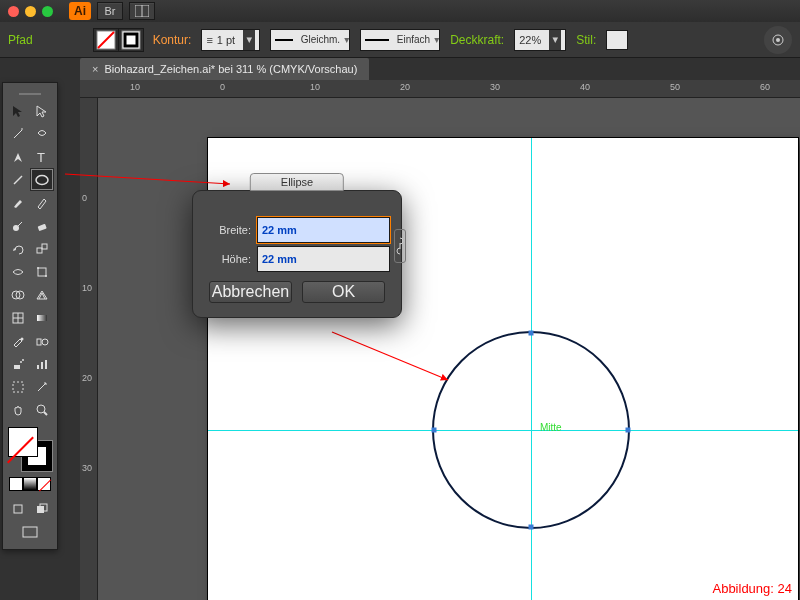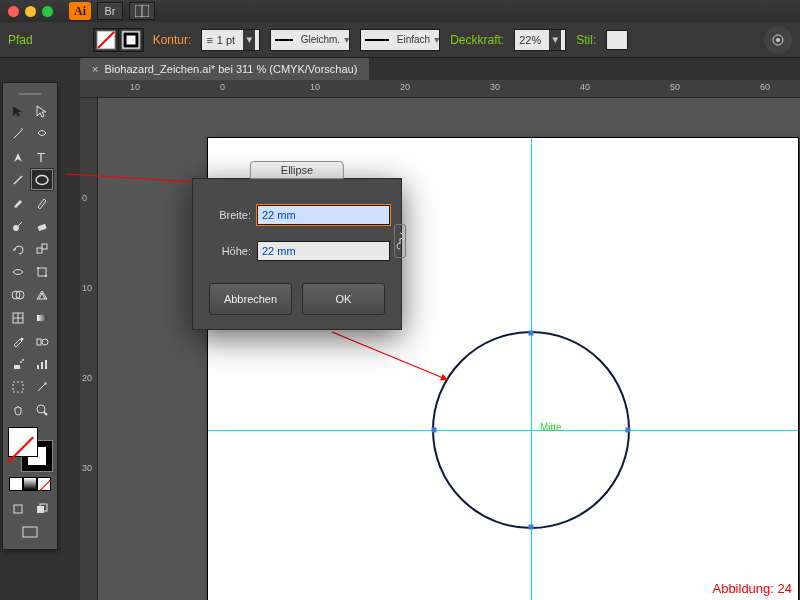--- a/index.html
+++ b/index.html
@@ -2,21 +2,21 @@
 <html><head>
 <meta charset="utf-8">
 <style>
 * { margin: 0; padding: 0; box-sizing: border-box; font-family: "Lucida Grande", "Segoe UI", Arial, sans-serif; }
 body { width: 800px; height: 600px; background: #fff; position: relative; overflow: hidden; font-size: 11px; }
 
 
 .titlebar { height: 22px; background: linear-gradient(#3a3a3a,#2d2d2d); display:flex; align-items:center; padding:0 8px; gap:6px; }
 .dot { width:11px; height:11px; border-radius:50%; }
 .dot.r{background:#ff5f57;} .dot.y{background:#febc2e;} .dot.g{background:#28c840;}
-.ai-badge { margin-left: 10px; width:22px; height:18px; background:#ff7b00; color:#3a1a00; font-weight:bold; display:flex; align-items:center; justify-content:center; border-radius:3px; font-size:12px;font-family:Liberation Serif, serif; }
+.ai-badge { margin-left: 10px; width:22px; height:18px; background:#ff7b00; color:#3a1a00; font-weight:bold; display:flex; align-items:center; justify-content:center; border-radius:3px; font-size:12px; }
 .tb-btn { width:26px; height:18px; background:#3f3f3f; border:1px solid #1a1a1a; display:flex; align-items:center; justify-content:center; color:#ccc; box-shadow: inset 0 1px 0 rgba(255,255,255,0.05); }
 
 
 .controlbar { height:36px; background:#383838; border-bottom:1px solid #1c1c1c; display:flex; align-items:center; padding:0 8px; gap:10px; color:#ccc; }
 .lbl { color:#84cc16; font-size:12px; }
 .swatch-pair { display:flex; }
 .swatch { width:26px; height:24px; border:1px solid #1a1a1a; background:#2e2e2e; display:flex; align-items:center; justify-content:center; margin-right:-1px; }
 .noFill svg{display:block}
 .select { height:22px; background:#e8e8e8; border:1px solid #1a1a1a; display:flex; align-items:center; padding:0 4px; color:#333; gap:4px; font-size:11px;}
 .select .arrow{ width:12px; height:20px; background:#3a3a3a; display:flex; align-items:center; justify-content:center; color:#ccc; margin-left:4px;}
@@ -66,30 +66,30 @@
 
 .canvas-area{ position:absolute; left:98px; top:18px; right:0; bottom:0; background:#555;}
 .artboard{ position:absolute; left:110px; top:40px; width:590px; height:520px; background:#fff; box-shadow:0 0 0 1px #000, 4px 4px 10px rgba(0,0,0,0.5);}
 .guide-h{ position:absolute; left:0; right:0; height:0; border-top:1px solid #15e0e0;}
 .guide-v{ position:absolute; top:0; bottom:0; width:0; border-left:1px solid #15e0e0;}
 .circle{ position:absolute; width:198px; height:198px; border:2px solid #0a1a3a; border-radius:50%;}
 .anchor{ position:absolute; width:5px; height:5px; background:#3b7bd3; transform:translate(-50%,-50%);}
 .mitte{ position:absolute; color:#33dd33; font-size:10px;}
 
 
-.dialog{ position:absolute; left:192px; top:178px; width:210px; background:#4a4a4a; border:1px solid #2a2a2a; border-radius:0; box-shadow:0 8px 30px rgba(0,0,0,0.6); color:#ddd;}
+.dialog{ position:absolute; left:192px; top:190px; width:210px; background:#4a4a4a; border:1px solid #2a2a2a; border-radius:9px; box-shadow:0 8px 30px rgba(0,0,0,0.6); color:#ddd;}
 .dialog .titletab{ position:absolute; top:-18px; left:50%; transform:translateX(-50%); background:linear-gradient(#efefef,#d0d0d0); color:#333; padding:2px 30px; border-radius:4px 4px 0 0; font-size:11px; border:1px solid #888;}
 .dialog .body{ padding:26px 16px 14px 16px;}
-.dlg-row{ display:flex; align-items:center; gap:6px; margin-bottom:16px;}
+.dlg-row{ display:flex; align-items:center; gap:6px; margin-bottom:3px;}
 .dlg-row label{ width:42px; text-align:right; font-size:11px; color:#ddd;}
-.dlg-row input{ flex:1; height:20px; background:#e8e8e8; border:1px solid #1a1a1a; padding:0 4px; font-size:11px; color:#0040c0;}
+.dlg-row input{ flex:1; height:20px; background:#e8e8e8; border:1px solid #1a1a1a; padding:12px 4px; font-size:11px; color:#0040c0;font-weight:bold;}
 .dlg-row input.focus{ outline:1px solid #ff8000; box-shadow:0 0 0 1px #ff8000; background:#d0e0ff;}
 .link-icn{ width:16px; height:34px; border:1px solid #777; border-radius:3px; display:flex; align-items:center; justify-content:center; color:#ccc; margin-left:4px;}
 .dlg-btns{ display:flex; gap:10px; justify-content:center; margin-top:6px;}
-.dlg-btn{ flex:1; height:32px; background:linear-gradient(#5f5f5f,#4a4a4a); border:1px solid #2a2a2a; color:#eee; font-size:11px; border-radius:3px; cursor:pointer;}
+.dlg-btn{ flex:1; height:22px; background:linear-gradient(#5f5f5f,#4a4a4a); border:1px solid #2a2a2a; color:#eee; font-size:16px; border-radius:3px; cursor:pointer;}
 
 
 .arrow-svg{ position:absolute; pointer-events:none;}
 
 .caption{ position:absolute; right:8px; bottom:4px; color:#ff0000; font-size:13px;}
 </style>
 </head>
 <body>
 
 <div class="titlebar">

